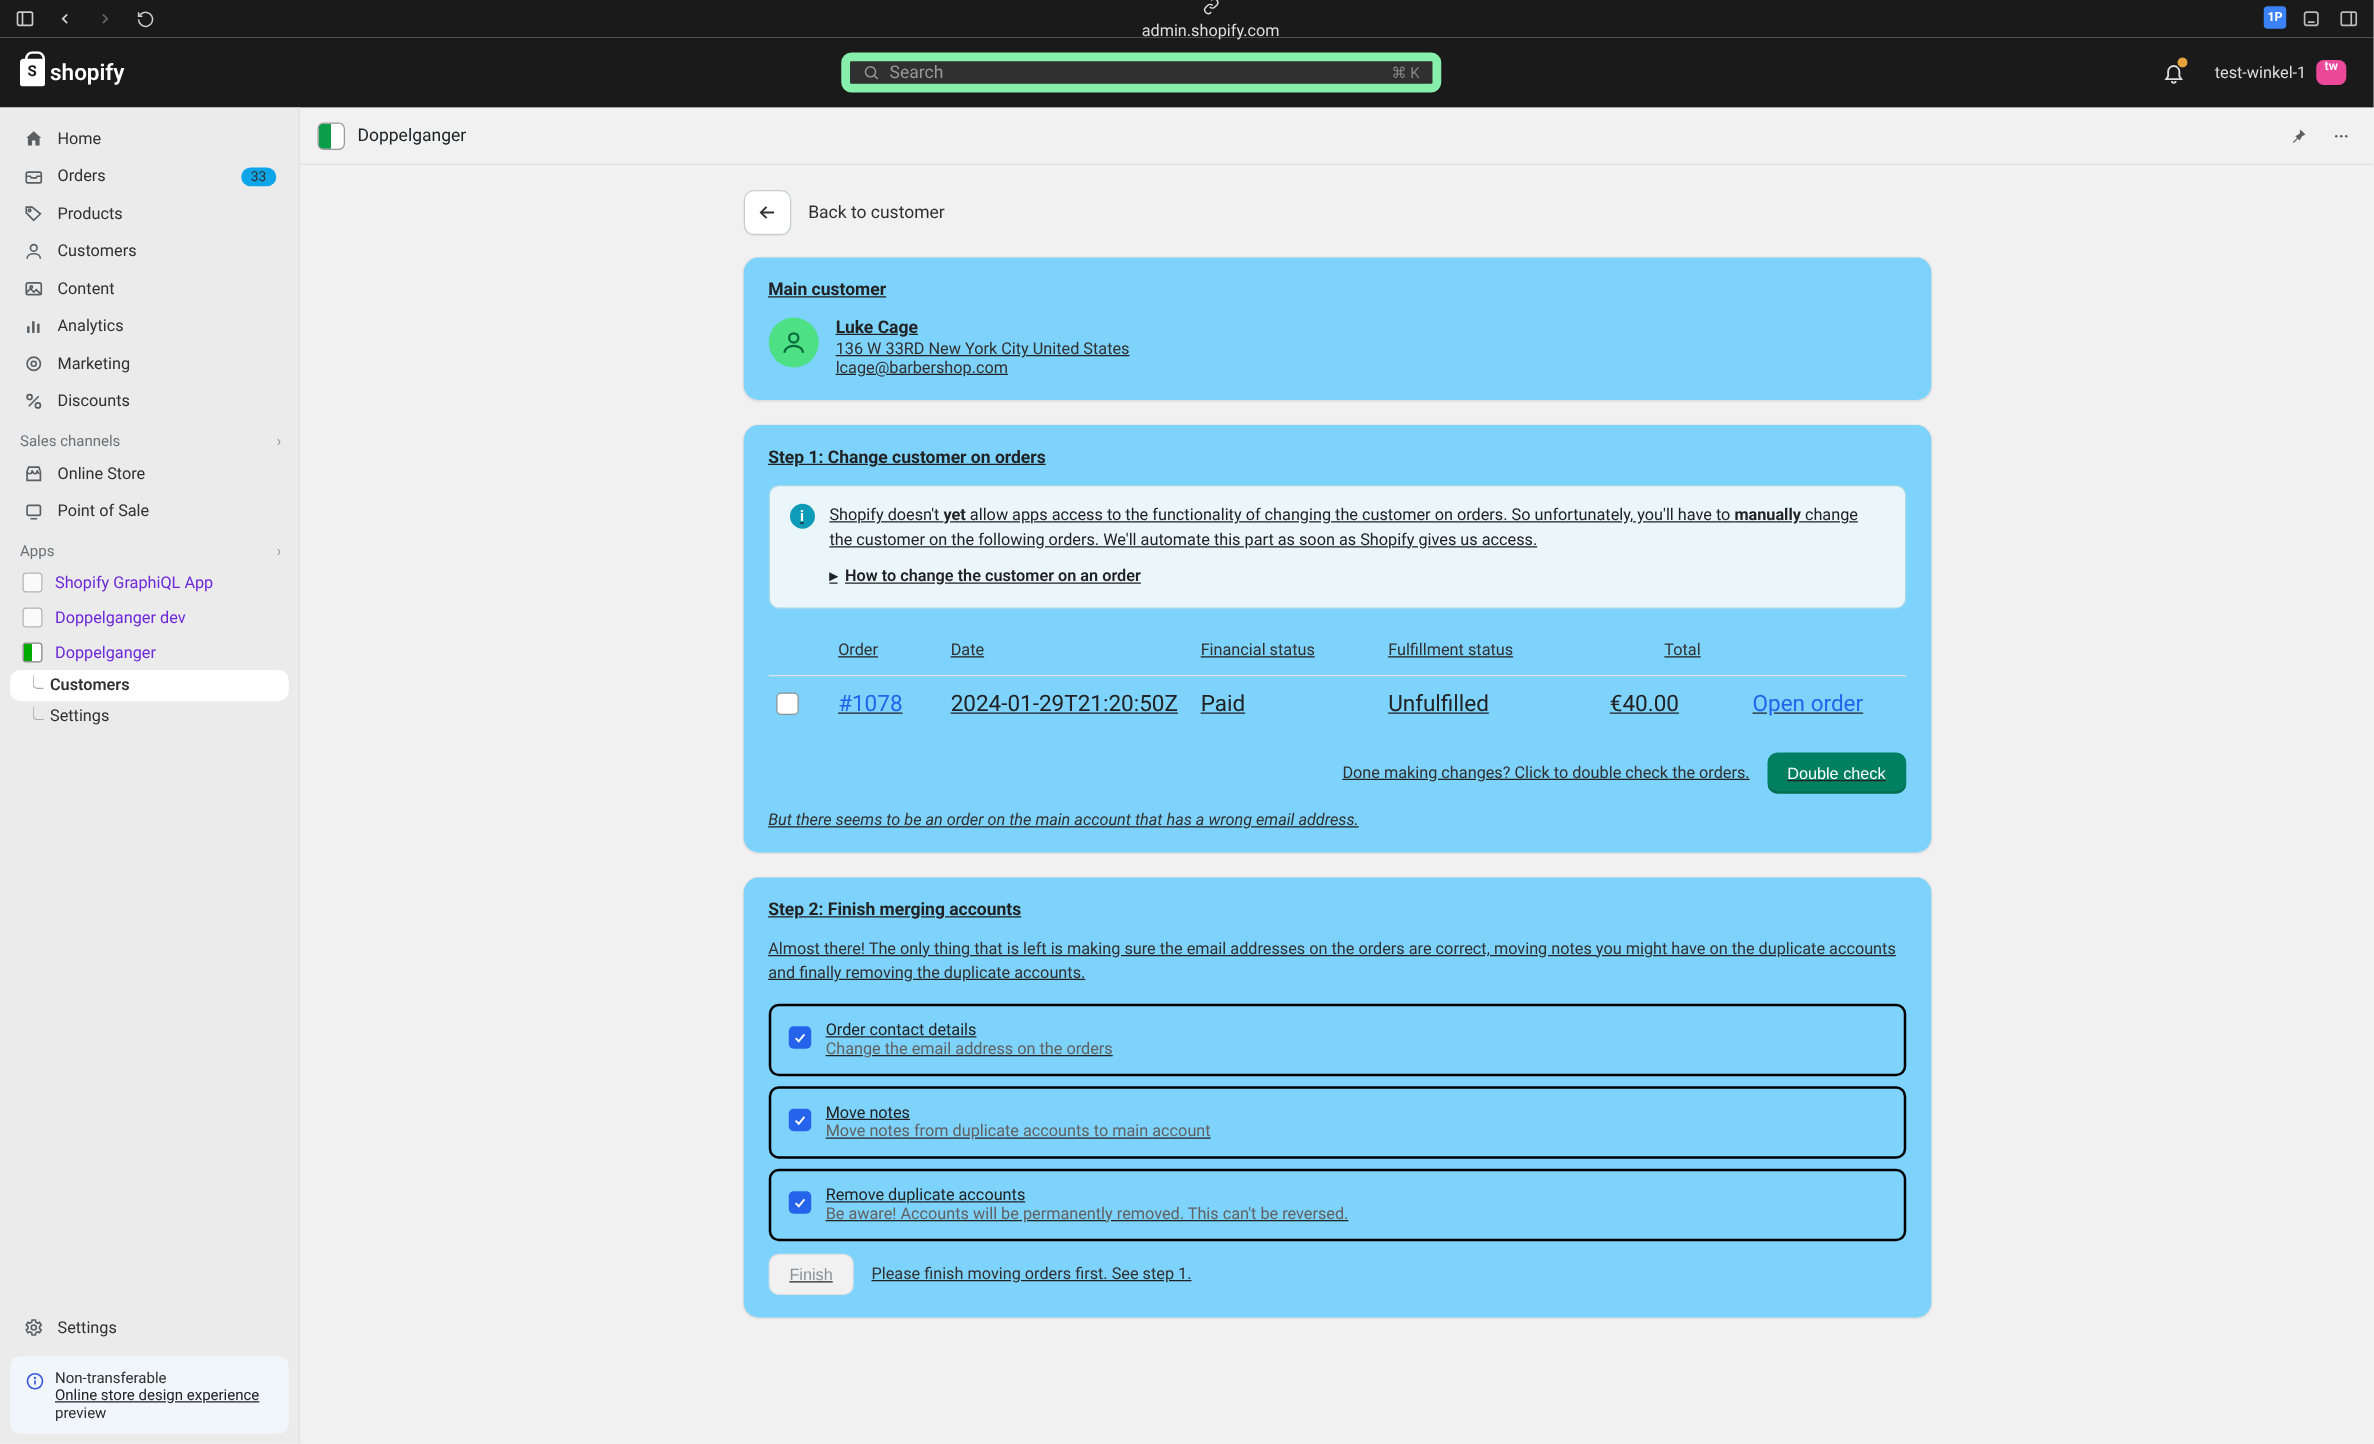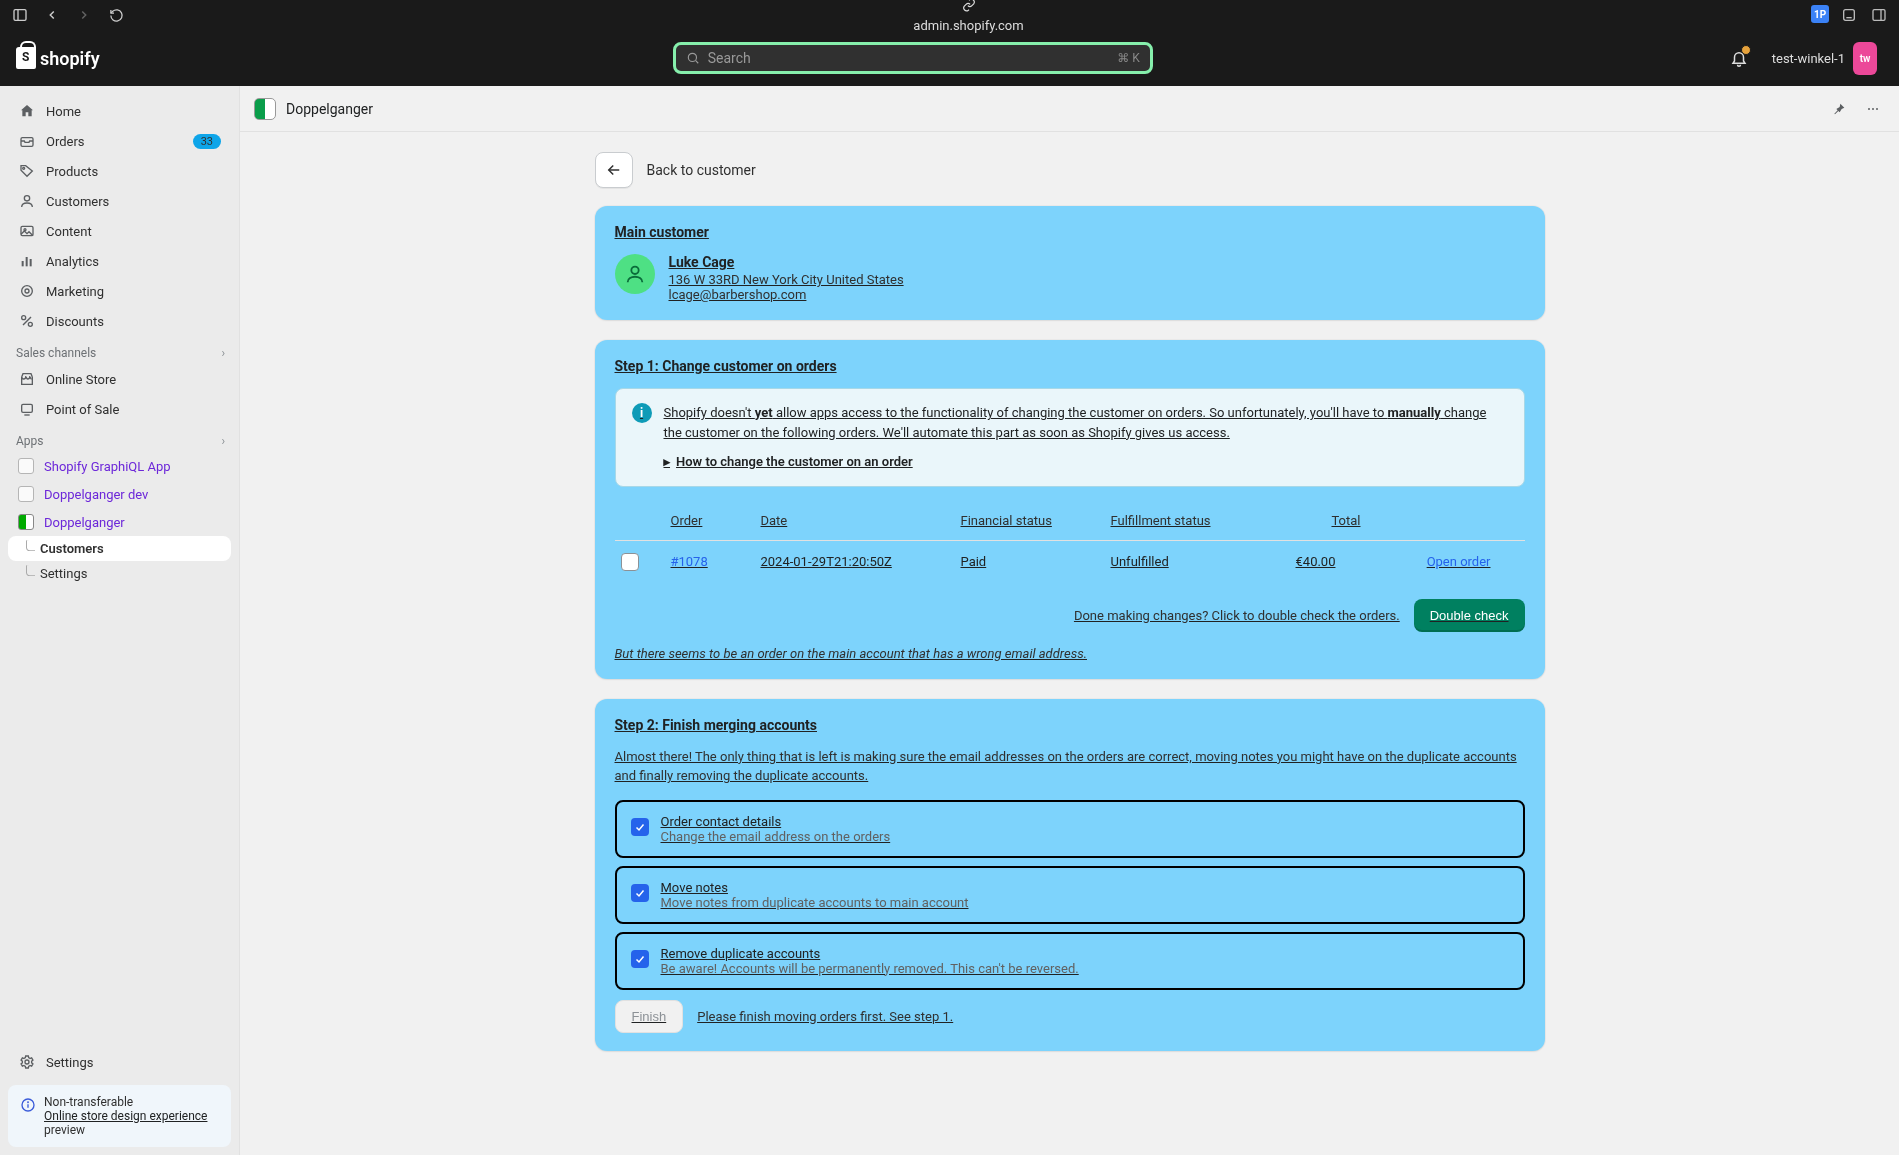--- a/index.html
+++ b/index.html
@@ -12,27 +12,27 @@
 .browser-chrome .right-icons { display: flex; gap: 10px; }
 .browser-chrome .right-ic { width: 20px; height: 20px; display: flex; align-items: center; justify-content: center; color: #bbb; border-radius: 4px; }
 .browser-chrome .blueicon { background:#3b82f6; color:#fff; font-size:10px; font-weight:700; border-radius:3px; width:18px; height:18px; }
 
 .topbar { background: #1a1a1a; height: 56px; display: flex; align-items: center; padding: 0 16px; gap: 16px; }
 .logo { display: flex; align-items: center; gap: 4px; color: #fff; font-weight: 600; font-size: 18px; }
 .logo-bag { width: 20px; height: 22px; background: #fff; border-radius: 3px 3px 2px 2px; position: relative; }
 .logo-bag::before { content:""; position:absolute; top:-6px; left:4px; width:12px; height:10px; border:2px solid #fff; border-bottom:none; border-radius: 6px 6px 0 0; }
 .logo-bag::after { content:"S"; position:absolute; top:3px; left:6px; color:#1a1a1a; font-weight:700; font-size:12px; }
 .search-wrap { flex: 1; display: flex; justify-content: center; }
-.searchbar { width: 480px; height: 32px; background: #303030; border: 3px solid #86efac; border-radius: 8px; display: flex; align-items: center; padding: 0 10px; color: #999; gap: 8px; }
+.searchbar { width: 480px; height: 32px; background: #303030; border: 7px solid #86efac; border-radius: 8px; display: flex; align-items: center; padding: 0 10px; color: #999; gap: 8px; }
 .searchbar .kbd { margin-left: auto; font-size: 12px; color: #888; }
 .top-right { display: flex; align-items: center; gap: 10px; }
 .bell { position: relative; width: 26px; height: 26px; display:flex; align-items:center; justify-content:center; color: #ddd; }
 .bell .dot { position: absolute; top: 0px; right: 1px; width: 10px; height: 10px; background: #e6a23c; border-radius: 50%; border: 1.5px solid #1a1a1a; }
 .store-chip { display: flex; align-items: center; gap: 8px; color: #ddd; font-size: 13px; padding: 4px 6px 4px 10px; border-radius: 8px; }
-.avatar-sq { width: 24px; height: 33px; background: #ec4899; border-radius: 6px; display: flex; align-items: center; justify-content: center; color: #fff; font-size: 10px; font-weight: 600; }
+.avatar-sq { width: 24px; height: 20px; background: #ec4899; border-radius: 6px; display: flex; align-items: flex-start; justify-content: center; color: #fff; font-size: 10px; font-weight: 600; }
 
 .shell { display: flex; height: calc(100vh - 86px); }
 
 .sidebar { width: 240px; background: #ebebeb; border-right: 1px solid #e1e1e1; display: flex; flex-direction: column; padding-top: 10px; }
 .nav-group { padding: 0 8px; }
 .nav-item { display: flex; align-items: center; gap: 10px; padding: 6px 10px; border-radius: 8px; color: #303030; font-size: 13px; cursor: pointer; position: relative; }
 .nav-item .ic { width: 18px; height: 18px; display: flex; align-items: center; justify-content: center; color: #5c5f62; }
 .nav-item .badge { margin-left: auto; background: #0ea5e9; border-radius: 10px; padding: 1px 8px; font-size: 11px; color: #303030; }
 .sec-header { display: flex; align-items: center; justify-content: space-between; padding: 10px 14px 4px 16px; font-size: 12px; color: #6d7175; }
 .sec-header .chev { color: #8c9196; }
@@ -68,21 +68,21 @@
 .cust-info .line { font-size: 13px; color: #303030; }
 
 .infobanner { border: 1px solid #a7d8e8; background: #eaf6fa; border-radius: 8px; padding: 14px 16px; display: flex; gap: 12px; align-items: flex-start; margin-bottom: 14px; }
 .infobanner .iic { width: 20px; height: 20px; background: #0e9bb7; border-radius: 50%; color: #fff; display:flex; align-items:center; justify-content:center; font-size: 12px; font-weight:700; flex-shrink:0; }
 .infobanner .txt { font-size: 13px; line-height: 1.5; flex:1; }
 .how-link { margin-top: 10px; font-weight: 600; font-size: 13px; display:flex; align-items:center; gap:6px; cursor:pointer; }
 
 .otable { width: 100%; }
 .ohead, .orow { display: grid; grid-template-columns: 50px 90px 200px 150px 160px 100px 120px; align-items: center; padding: 12px 6px; }
 .ohead { font-size: 13px; color: #303030; border-bottom: 1px solid #e1e1e1; }
-.orow { font-size: 13px; }
+.orow { font-size: 18px; }
 .orow .link { color: #2563eb; cursor: pointer; }
 .orow .total { text-align: center; padding-right: 10px; }
 .chk { width: 18px; height: 18px; border: 1px solid #8c9196; border-radius: 4px; background: #fff; cursor:pointer; }
 
 .dc-row { display: flex; align-items: center; justify-content: flex-end; gap: 14px; margin-top: 16px; }
 .dc-text { font-size: 13px; color: #303030; }
 .btn-primary { background: #008060; color: #fff; border: none; padding: 9px 16px; border-radius: 8px; font-size: 13px; font-weight: 500; cursor: pointer; box-shadow: inset 0 -2px 0 rgba(0,0,0,0.15); }
 
 .italic-note { font-style: italic; font-size: 13px; color: #303030; margin-top: 14px; }
 

